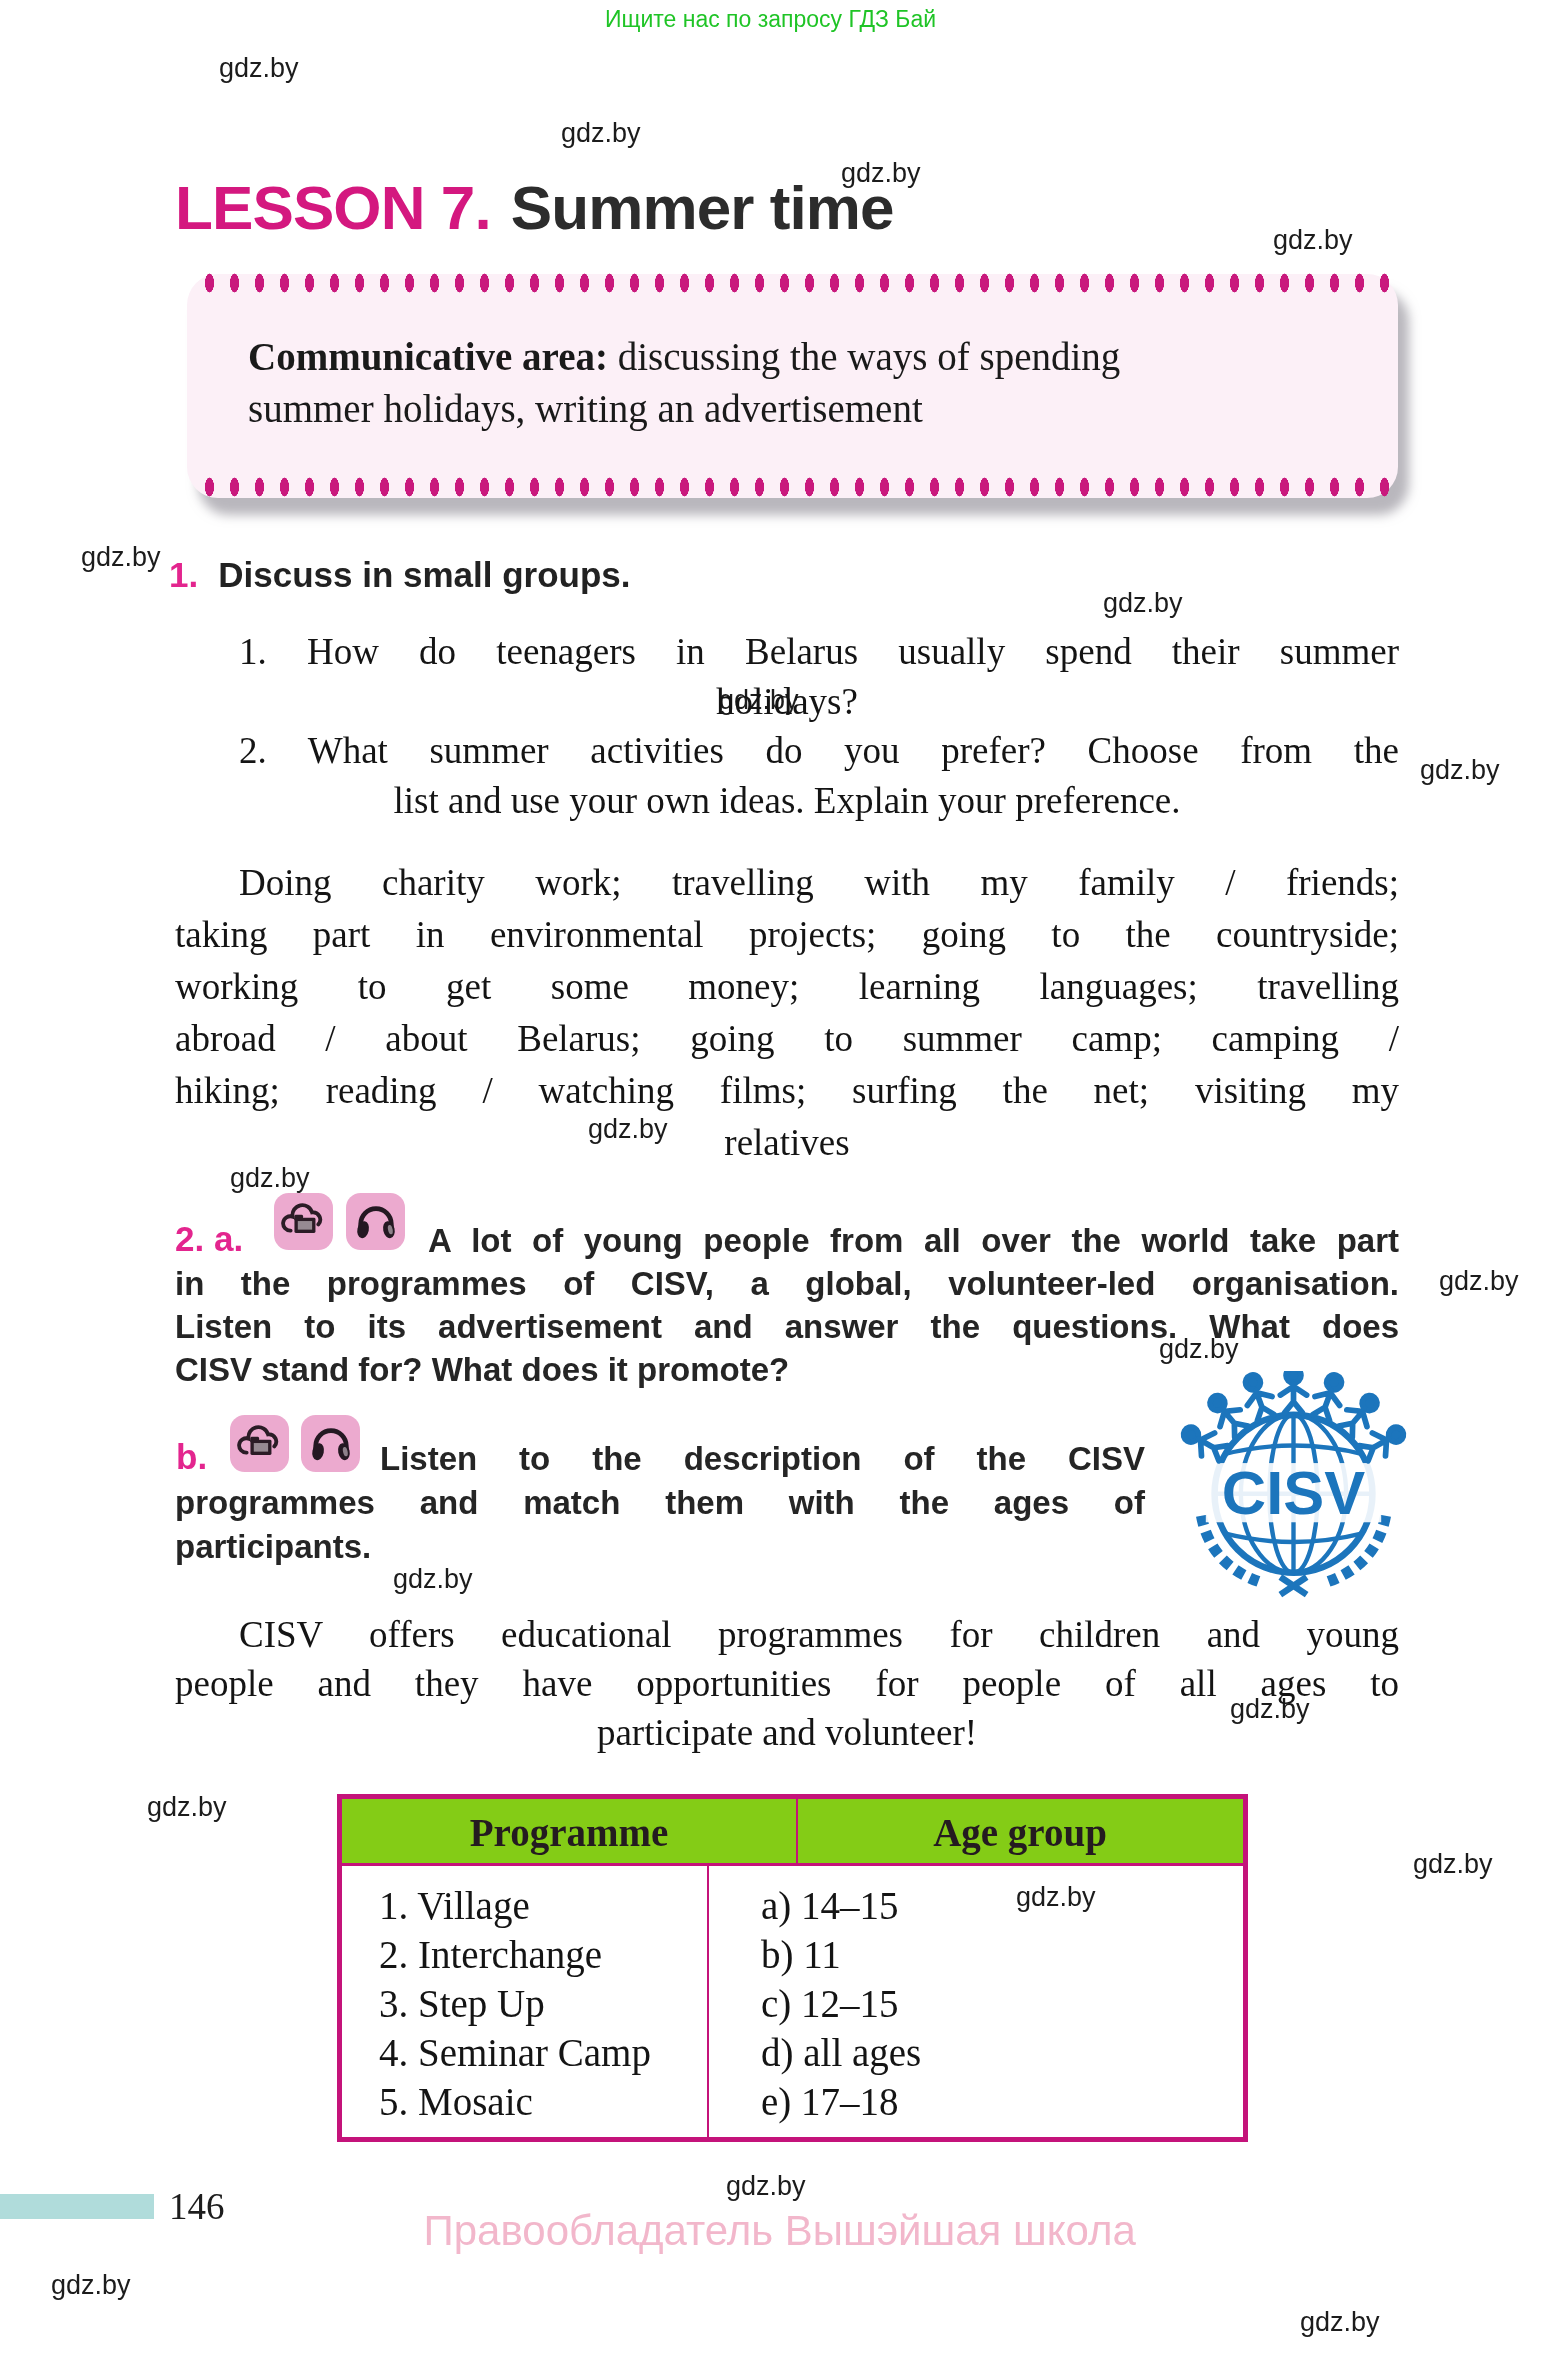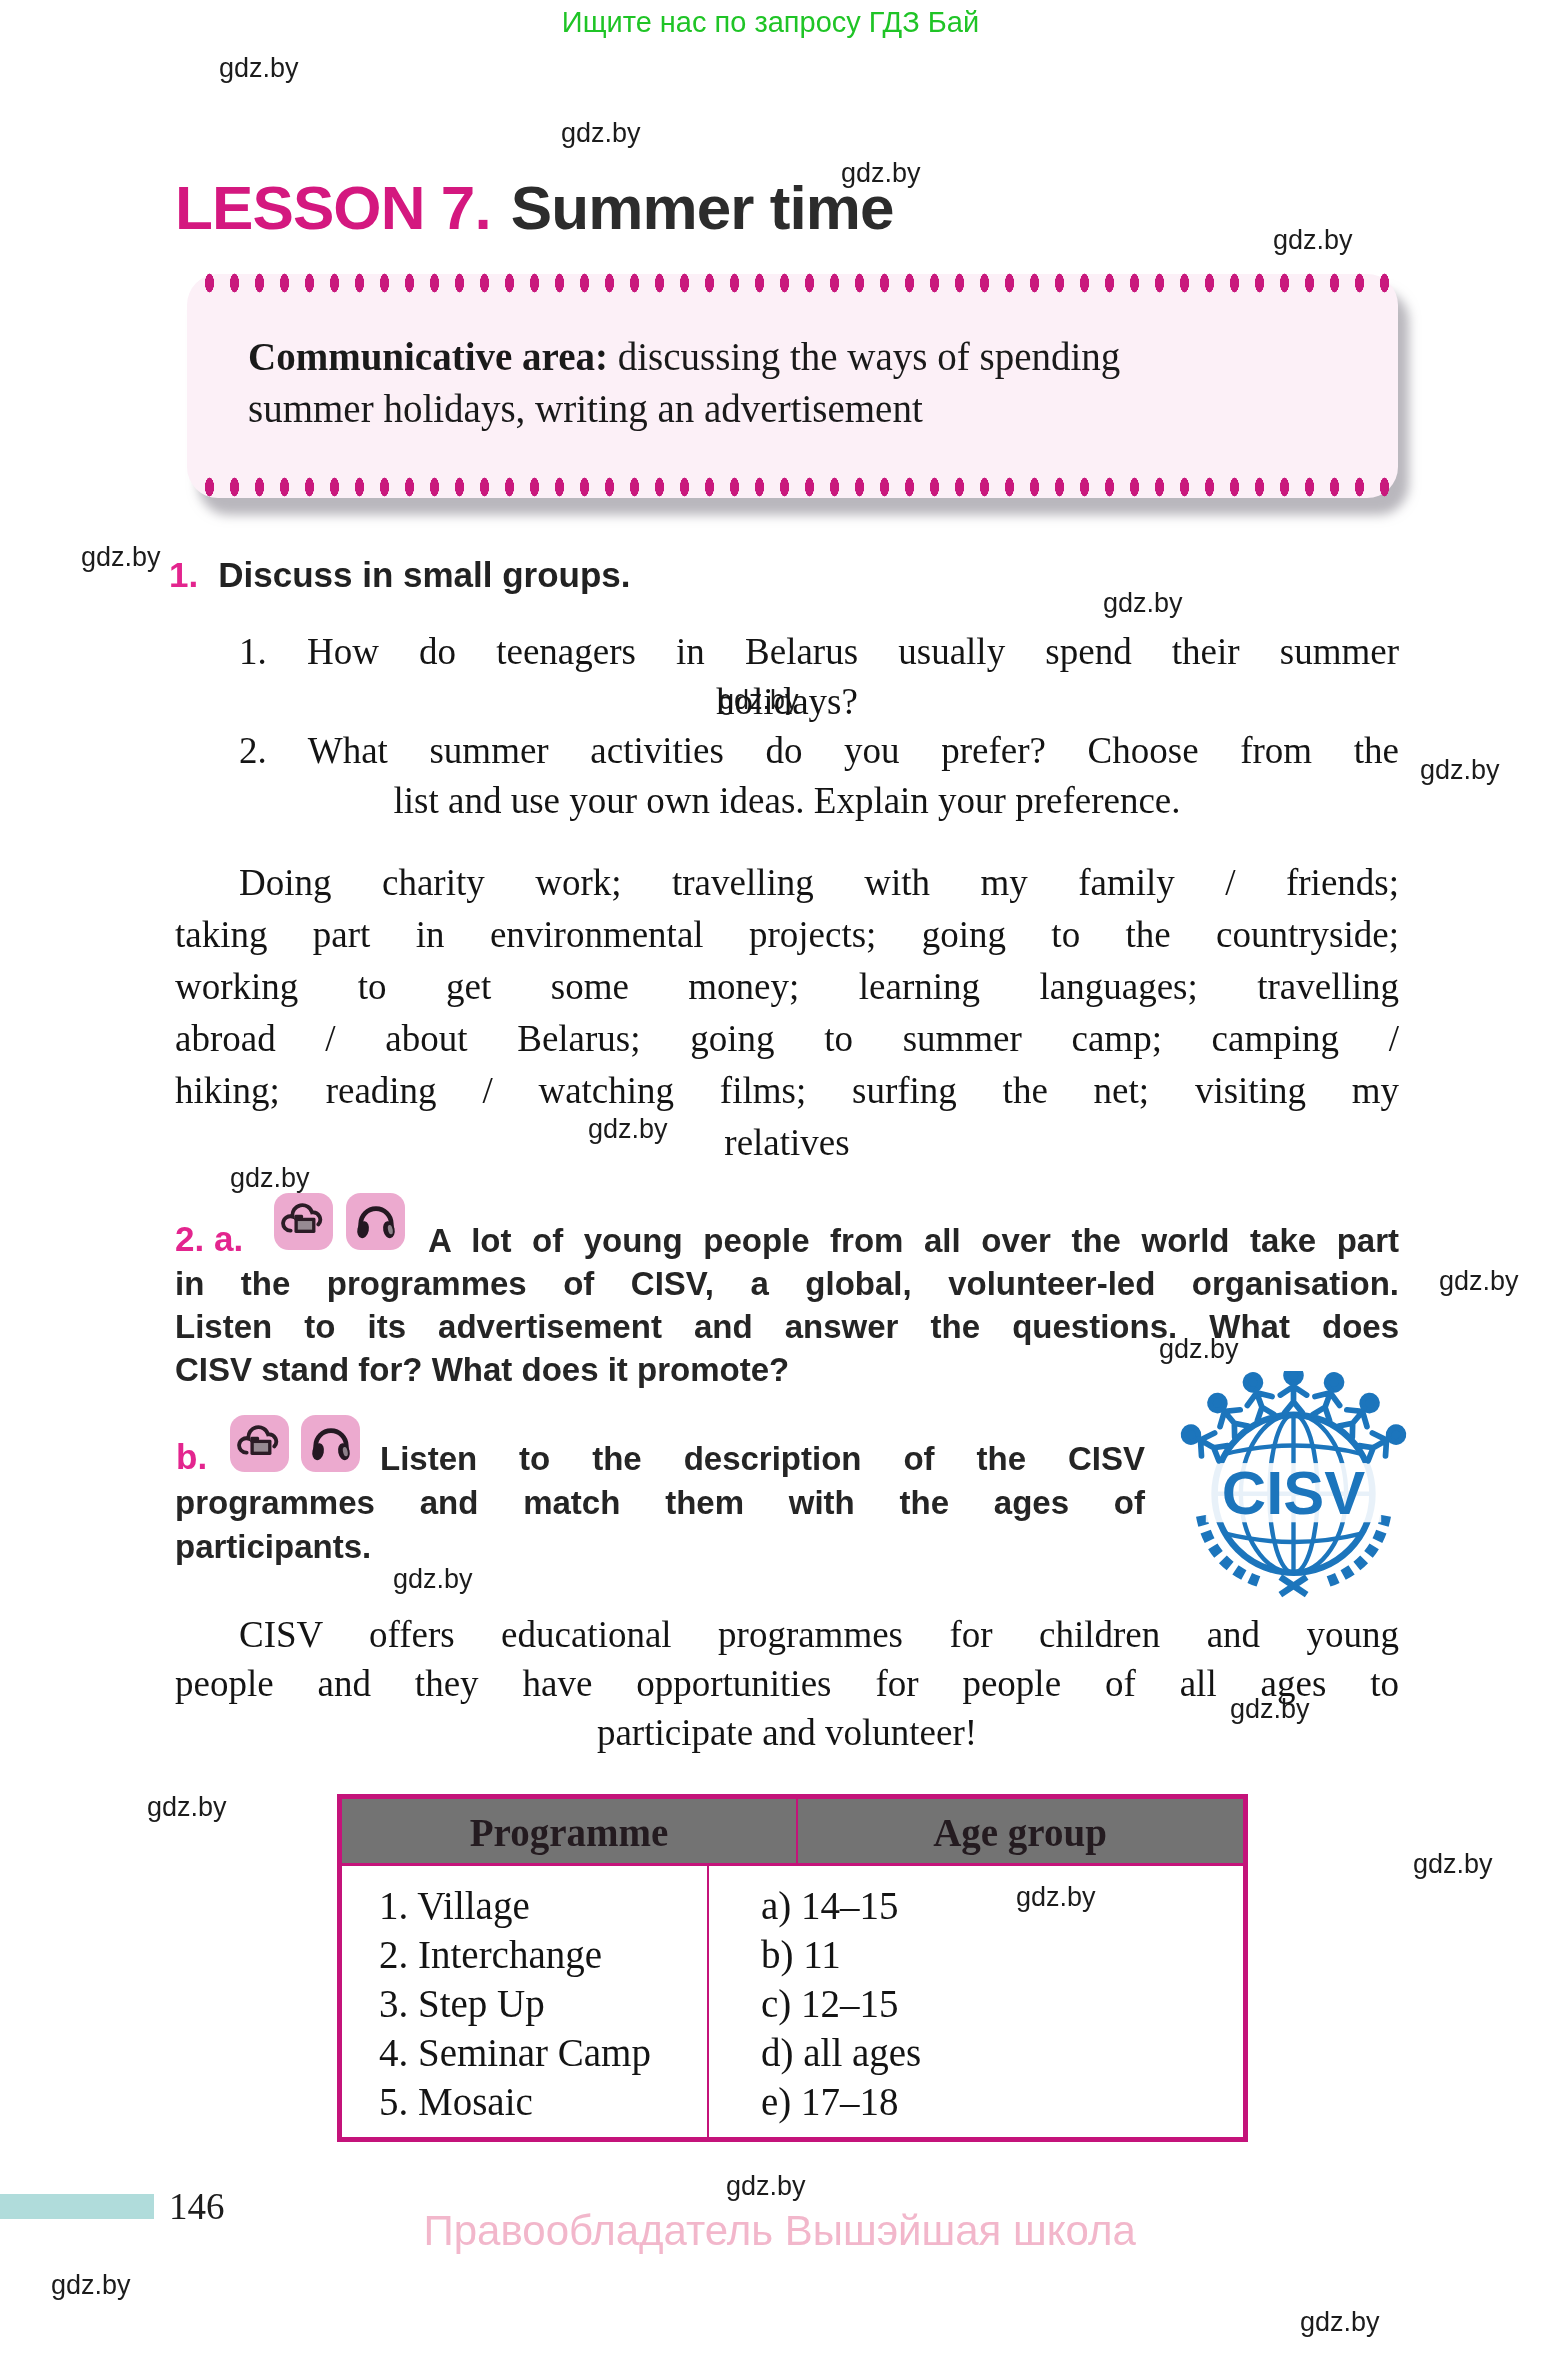--- a/index.html
+++ b/index.html
@@ -1,20 +1,20 @@
 <!DOCTYPE html>
 <html style="font-size:14.7px"><head>
 <meta charset="utf-8">
 <style>
   html,body{margin:0;padding:0;background:#ffffff;}
   #page{position:relative;width:1541px;height:2377px;background:#ffffff;overflow:hidden;
         font-family:"Liberation Serif", serif;color:#141414;}
 
   .banner{position:absolute;top:5.5px;left:0;width:100%;text-align:center;
-          font-family:"Liberation Sans", sans-serif;font-size:29px;color:#1fc426;}
+          font-family:"Liberation Sans", sans-serif;font-size:23px;color:#1fc426;}
 
   .wm{position:absolute;font-family:"Liberation Sans", sans-serif;font-size:27px;
       color:#1c1c1c;white-space:nowrap;}
 
   .title{position:absolute;left:175px;top:175px;font-family:"Liberation Sans", sans-serif;
          font-weight:bold;font-size:62px;line-height:66px;white-space:nowrap;letter-spacing:-0.9px;}
   .title .accent{color:#d4187f;margin-right:20px;}
   .title .rest{color:#2c2c2c;}
 
   
@@ -53,21 +53,21 @@
 
   .sec-label{position:absolute;font-family:"Liberation Sans", sans-serif;font-weight:bold;
              font-size:35px;color:#e3258e;white-space:nowrap;}
 
   .audio-icon{position:absolute;width:59px;height:57px;background:#ecaacf;border-radius:14.7px;
               display:flex;align-items:center;justify-content:center;}
 
   
   .cbtable{position:absolute;left:337px;top:1794px;width:911px;border:5.5px solid #c4137a;
            box-sizing:border-box;background:#ffffff;}
-  .thead{display:flex;background:#737373;border-bottom:3.7px solid #c4137a;}
+  .thead{display:flex;background:#84cc16;border-bottom:3.7px solid #c4137a;}
   .th{box-sizing:border-box;width:454px;text-align:center;font-weight:bold;font-size:39px;
       line-height:42px;padding:13px 0 9.2px 0;color:#241b20;}
   .th2{width:446px;border-left:2.8px solid #c4137a;}
   .tbody{display:flex;}
   .td{box-sizing:border-box;width:365px;padding:14.7px 0 11px 37px;}
   .td2{width:446px;border-left:2.8px solid #c4137a;padding-left:52px;}
   .td .tline{font-size:39px;line-height:49px;color:#141414;}
 
   
   .tealbar{position:absolute;left:0;top:2194px;width:154px;height:25px;background:#b0dcdb;}

